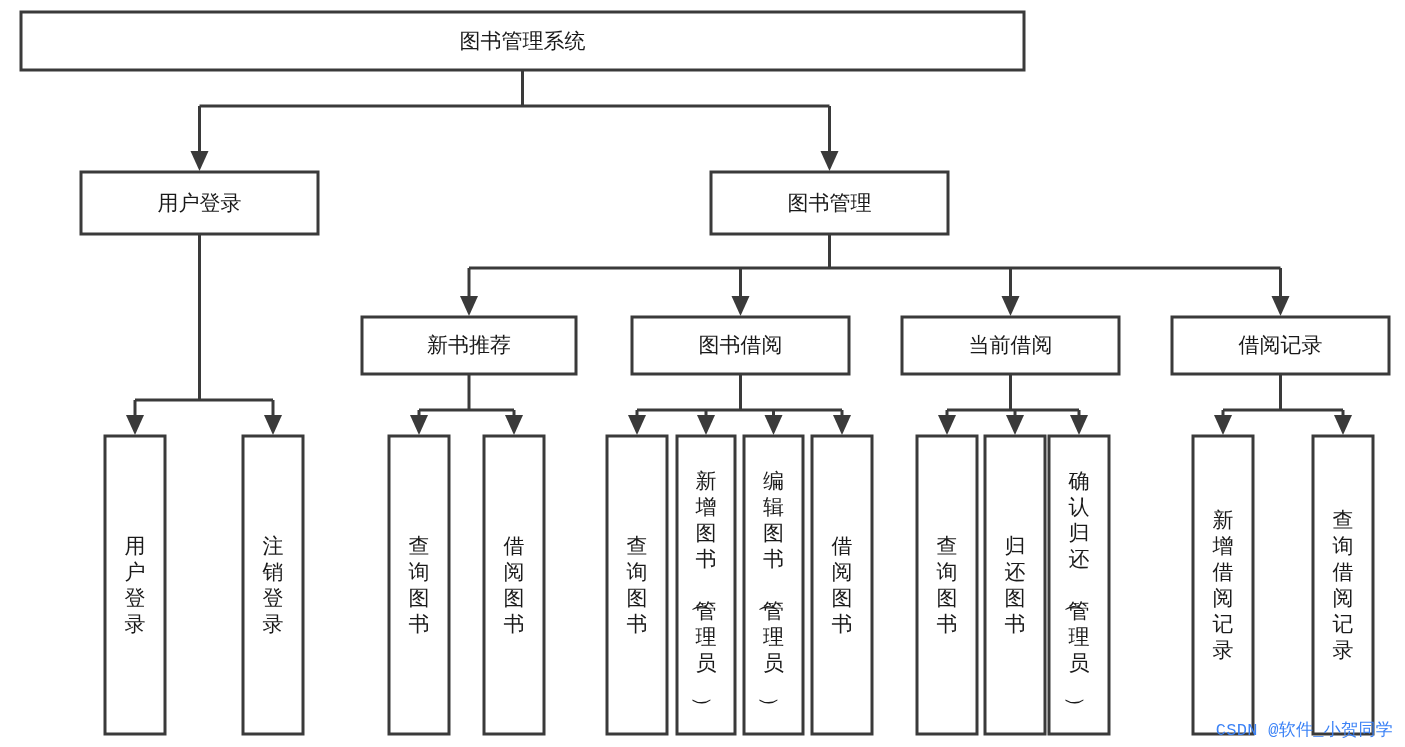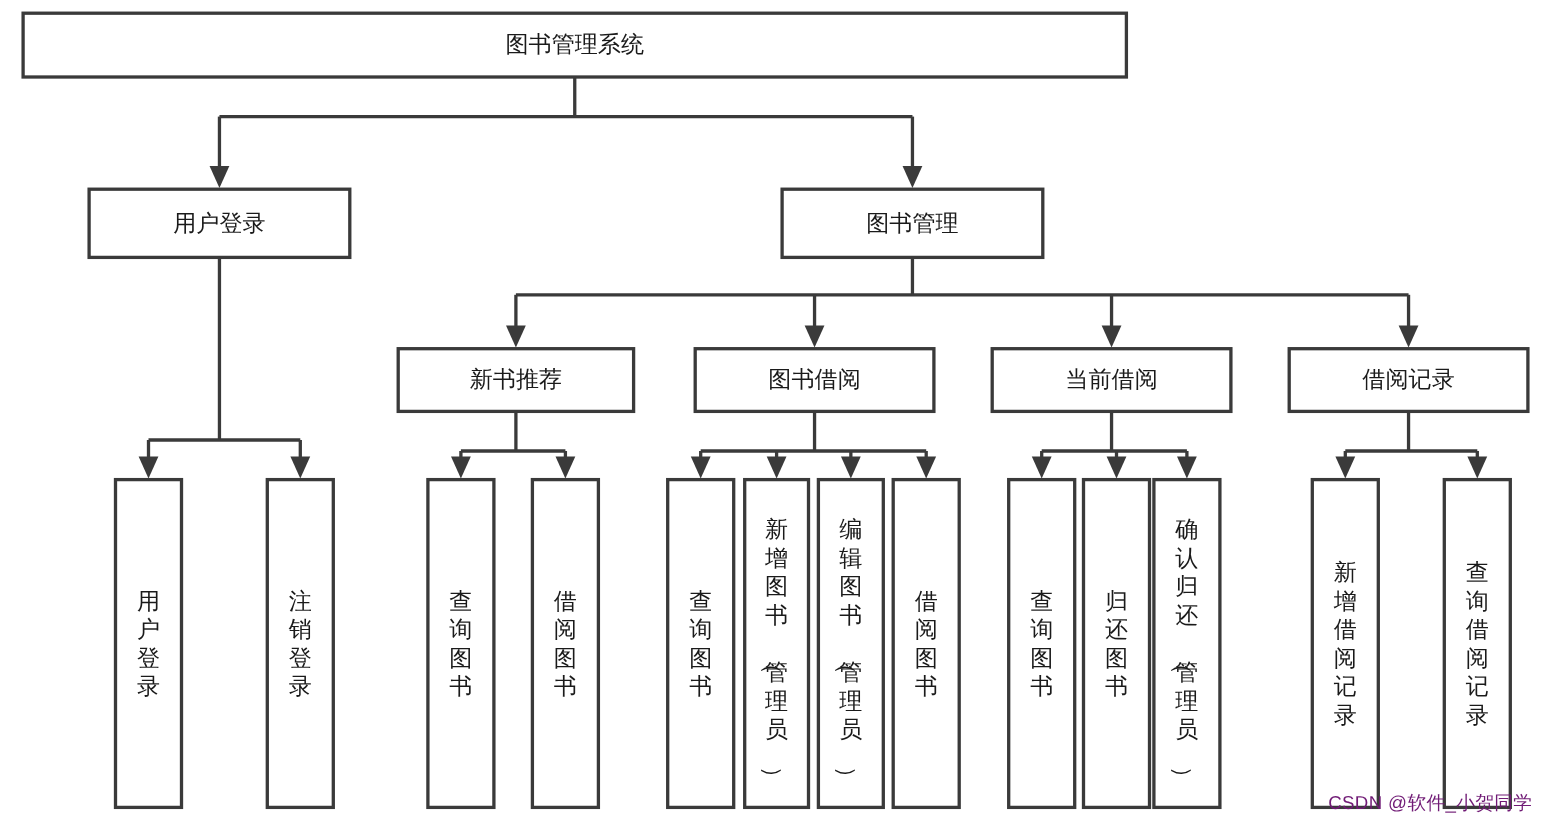--- a/index.html
+++ b/index.html
@@ -50,23 +50,23 @@
   .node-label-vertical {
     font-family: "Liberation Sans", "DejaVu Sans", sans-serif;
     fill: #1a1a1a;
     font-size: 21px;
     text-anchor: middle;
   }
   .watermark-text {
     position: absolute;
     right: 12px;
     bottom: 6px;
-    font-family: Liberation Sans, sans-serif;
+    font-family: Liberation Mono, monospace;
     font-size: 17px;
-    color: #701a75;
+    color: #3b82f6;
     white-space: nowrap;
     letter-spacing: 0.3px;
   }
 </style>
 </head>
 <body>
 
 <div id="diagram-root">
   <svg class="diagram" viewBox="0 0 1405 747" xmlns="http://www.w3.org/2000/svg">
     <g id="edges-layer">

